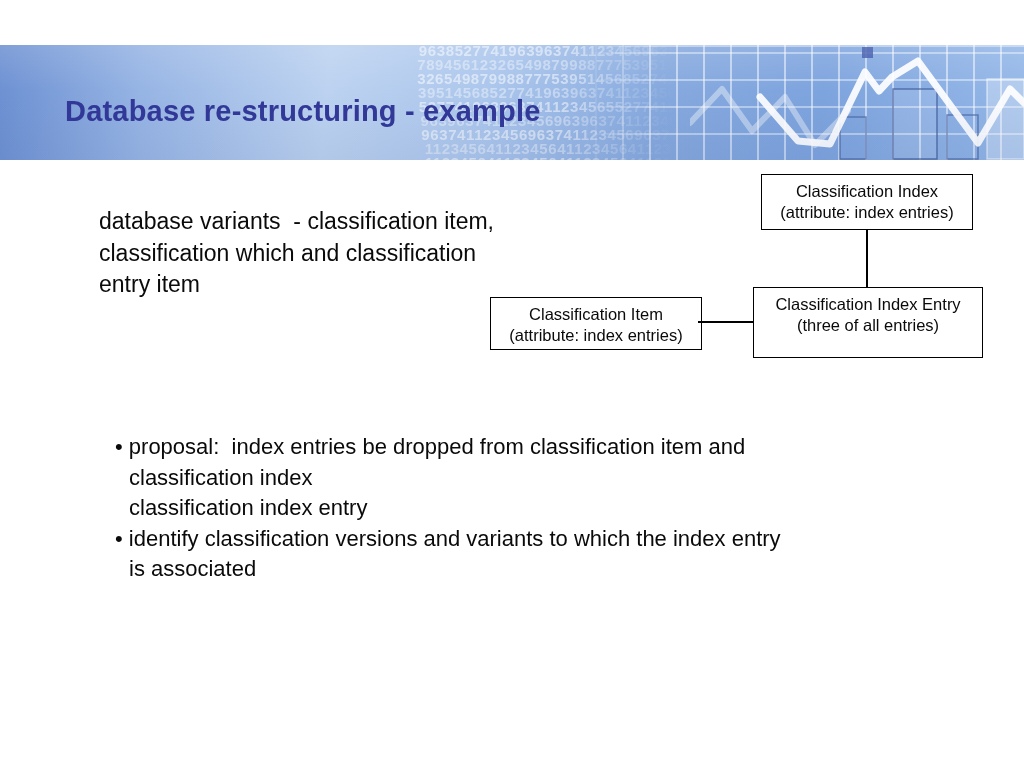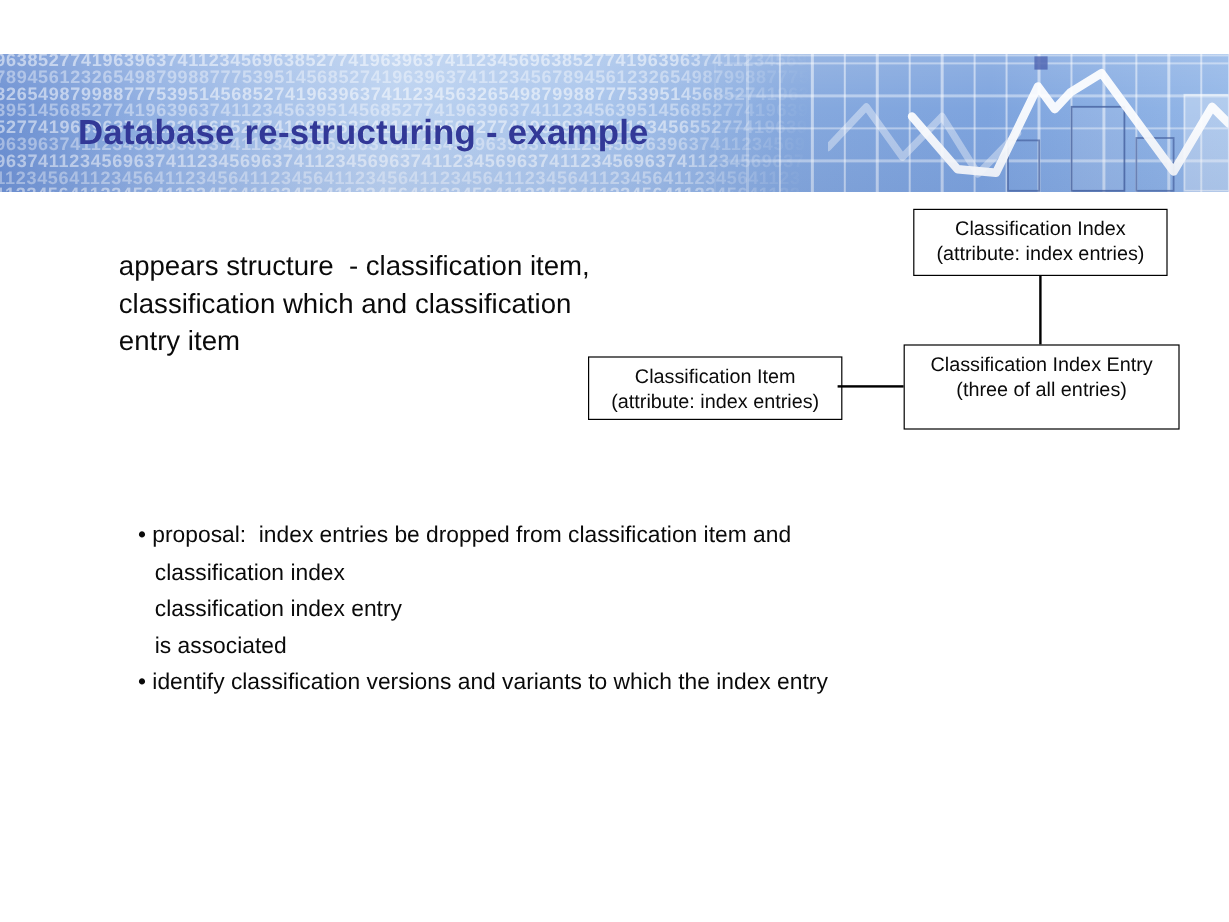--- a/index.html
+++ b/index.html
@@ -6,20 +6,21 @@
   .slide{
     position:relative;width:1024px;height:768px;background:#ffffff;overflow:hidden;
     font-family:"Liberation Sans","DejaVu Sans",sans-serif;color:#0a0a0a;
   }
 
   
   .banner{
     position:absolute;left:0;top:45px;width:1024px;height:115px;
     background:linear-gradient(95deg,#6c90d2 0%,#96b4e4 14%,#bcd2f0 32%,#abc6ec 48%,#86a9de 64%,#7ea4de 80%,#95b8e8 100%);
     overflow:hidden;
+    text-align:right;
   }
   .banner::after{ 
     content:"";position:absolute;inset:0;
     background:linear-gradient(180deg,rgba(255,255,255,.14) 0%,rgba(255,255,255,0) 40%,rgba(20,40,110,.06) 100%);
     pointer-events:none;
   }
   .digit-rows{
     position:absolute;inset:0;overflow:hidden;
     -webkit-mask-image:linear-gradient(to right,#000 55%,transparent 66%);
     mask-image:linear-gradient(to right,#000 55%,transparent 66%);
@@ -43,21 +44,21 @@
   .banner-title{
     position:absolute;left:65px;top:50px;z-index:5;
     font-size:29px;font-weight:bold;line-height:32px;letter-spacing:.2px;
     color:#323897;white-space:pre;
   }
 
   
   .tline{white-space:pre;}
   .intro-block{position:absolute;left:88px;top:206px;font-size:23px;line-height:31.5px;}
   .intro-block .cont{padding-left:11px;}
-  .proposal-block{position:absolute;left:115px;top:432px;font-size:19px;line-height:30.5px;}
+  .proposal-block{position:absolute;left:115px;top:432px;font-size:22px;line-height:30.5px;}
   .proposal-block .cont{padding-left:14px;}
 
   
   .dbox{
     position:absolute;border:1.5px solid #000;background:#ffffff;box-sizing:border-box;
     text-align:center;font-size:16.5px;line-height:20.5px;padding-top:6px;
   }
   .box-classification-index{left:761px;top:174px;width:212px;height:56px;}
   .box-classification-item{left:490px;top:297px;width:212px;height:53px;}
   .box-classification-index-entry{left:753px;top:287px;width:230px;height:71px;}
@@ -92,21 +93,21 @@
       <rect x="297" y="34" width="37" height="80" fill="rgba(255,255,255,0.28)" stroke="rgba(255,255,255,0.55)" stroke-width="1.5"></rect>
       <rect x="172" y="2" width="11" height="11" fill="#3c55a9" opacity="0.85"></rect>
       <polyline points="0,78 32,44 62,86 95,52 125,100 158,66" fill="none" stroke="#ffffff" stroke-width="6" stroke-linecap="round" stroke-linejoin="round" opacity="0.4"></polyline>
       <polyline points="70,52 108,96 140,99 175,27 189,46 202,32 228,16 288,98 320,44 334,58" fill="none" stroke="#ffffff" stroke-width="7" stroke-linecap="round" stroke-linejoin="round" opacity="0.92"></polyline>
     </svg>
 
     <div class="banner-title">Database re-structuring - example</div>
   </div>
 
   <div class="intro-block">
-    <div class="tline cont">appears structure  - classification item,</div>
+    <div class="tline cont">database variants  - classification item,</div>
     <div class="tline cont">classification which and classification</div>
     <div class="tline cont">entry item</div>
   </div>
 
   <div class="dbox box-classification-index">
     <div>Classification Index</div>
     <div>(attribute: index entries)</div>
   </div>
 
   <div class="dbox box-classification-item">
@@ -119,17 +120,17 @@
     <div>(three of all entries)</div>
   </div>
 
   <div class="connector connector-vertical"></div>
   <div class="connector connector-horizontal"></div>
 
   <div class="proposal-block">
     <div class="tline">• proposal:  index entries be dropped from classification item and</div>
     <div class="tline cont">classification index</div>
     <div class="tline cont">classification index entry</div>
+    <div class="tline">• identify classification versions and variants to which the index entry</div>
     <div class="tline cont">is associated</div>
-    <div class="tline">• identify classification versions and variants to which the index entry</div>
   </div>
 
 </div>
 
 </body></html>

